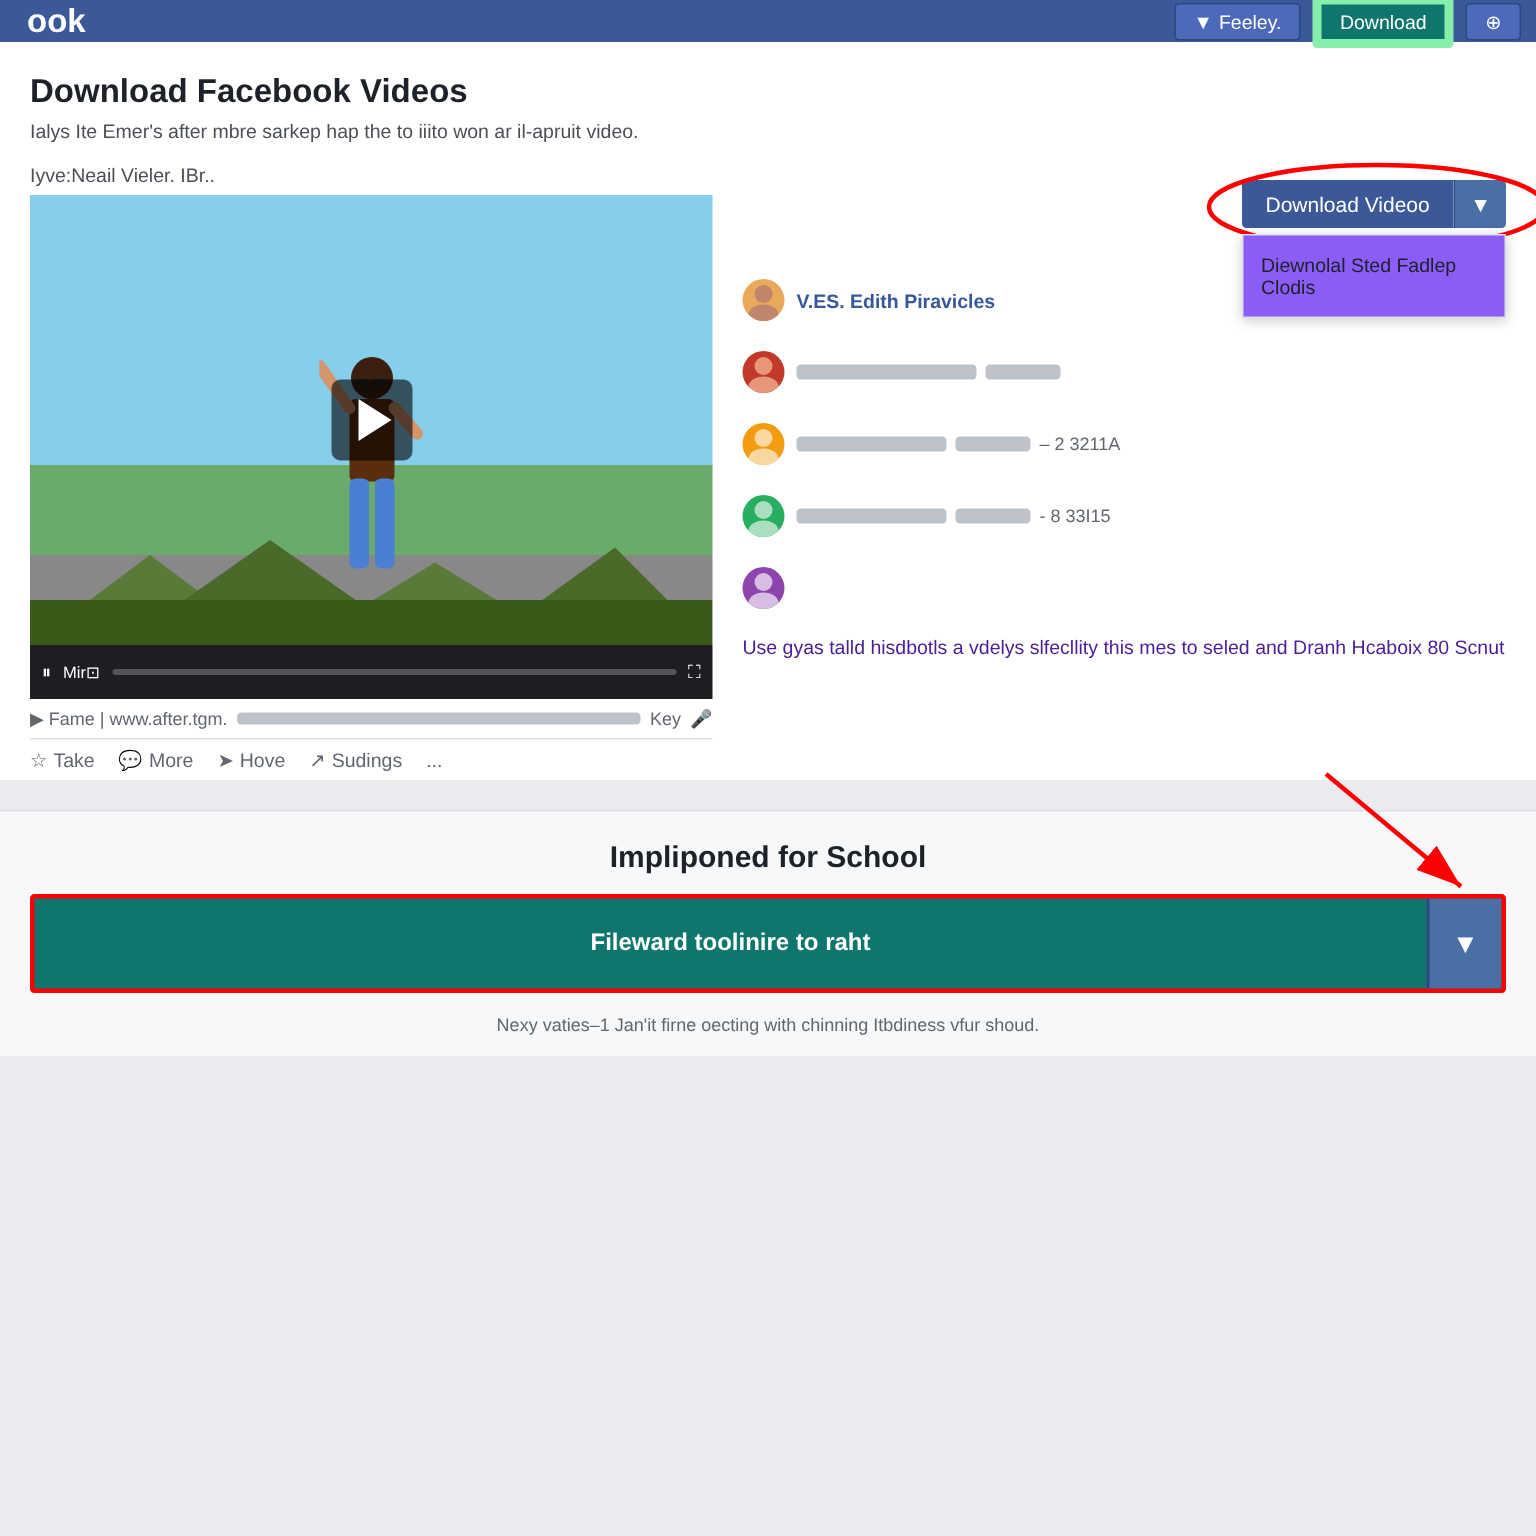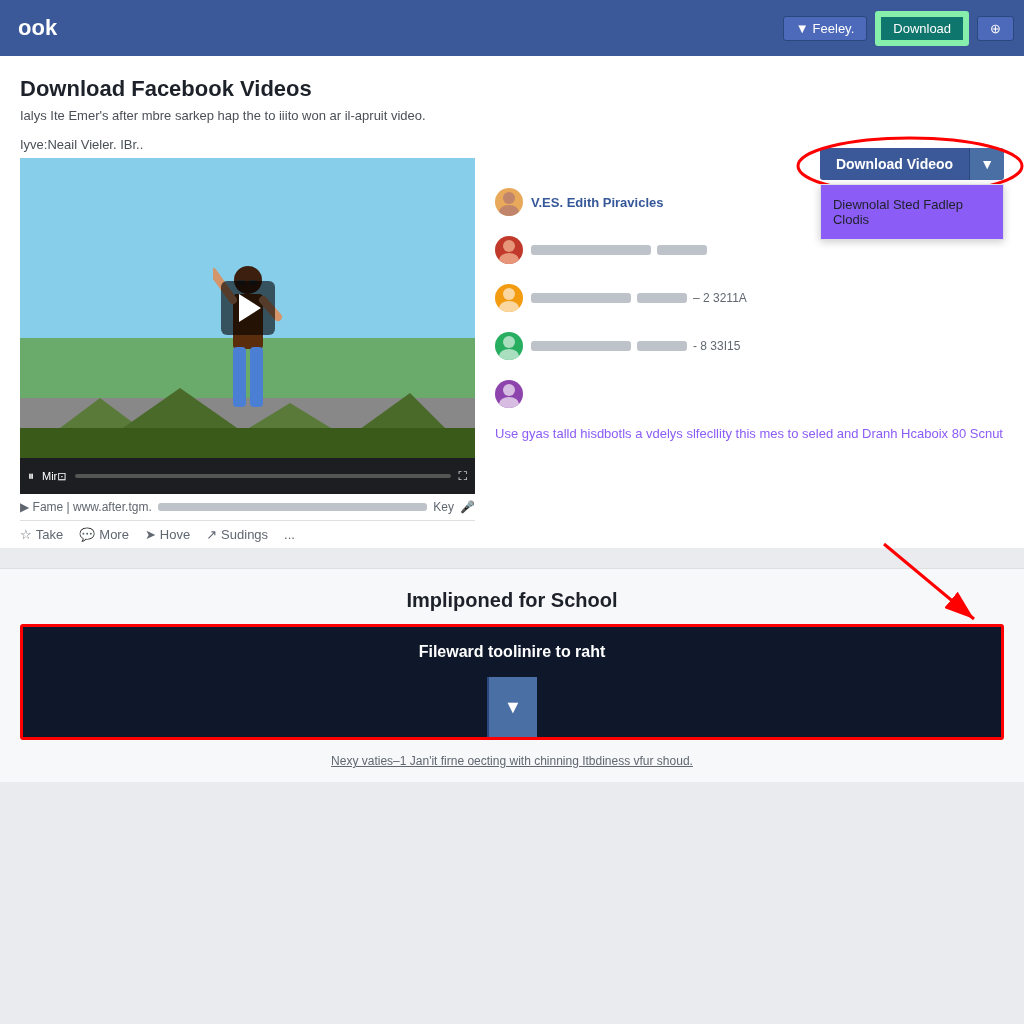--- a/index.html
+++ b/index.html
@@ -1,21 +1,21 @@
 <!DOCTYPE html>
 <html><head>
   <meta charset="utf-8">
   <style>
     * { box-sizing: border-box; margin: 0; padding: 0; }
     body { font-family: Arial, sans-serif; background: #e9ebee; font-size: 14px; color: #1d2129; }
 
     
     .topnav {
       background: #3b5998;
-      height: 56px;
+      height: 28px;
       display: flex;
       align-items: center;
       justify-content: flex-end;
       padding: 0 10px;
       gap: 8px;
     }
     .topnav-logo {
       color: white;
       font-size: 22px;
       font-weight: bold;
@@ -158,21 +158,21 @@
       top: -10px;
       right: 0;
       z-index: 10;
     }
     .download-video-btn {
       background: #3b5998;
       color: white;
       border: none;
       padding: 8px 16px;
       font-size: 14px;
-      font-weight: bold;
+      font-weight: normal;
       cursor: pointer;
       border-radius: 3px 0 0 3px;
       display: inline-block;
     }
     .download-dropdown-arrow {
       background: #4a6fa5;
       color: white;
       border: none;
       padding: 8px 10px;
       font-size: 14px;
@@ -198,21 +198,21 @@
     }
     .dropdown-menu-item {
       padding: 8px 12px;
       font-size: 13px;
       color: #1d2129;
       cursor: pointer;
     }
 
     
     .user-list {
-      margin-top: 30px;
+      margin-top: 56px;
       display: flex;
       flex-direction: column;
       gap: 20px;
     }
     .user-item {
       display: flex;
       align-items: center;
       gap: 8px;
     }
     .user-avatar {
@@ -241,21 +241,21 @@
     .user-first {
       font-size: 13px;
       font-weight: bold;
       color: #365899;
     }
 
     
     .sidebar-desc {
       margin-top: 16px;
       font-size: 13px;
-      color: #8b5cf6;
+      color: #4c1d95;
       line-height: 1.5;
     }
 
     
     .lower-section {
       background: #f7f8fa;
       border-top: 1px solid #dddfe2;
       margin-top: 20px;
     }
     .impliponed-title {
@@ -267,26 +267,25 @@
     }
 
     
     .big-dropdown-wrapper {
       position: relative;
       margin: 0 20px;
     }
     .big-dropdown {
       display: flex;
       align-items: center;
-      background: #0f172a;
+      background: #0f766e;
       border: 3px solid red;
       border-radius: 3px;
       overflow: hidden;
       cursor: pointer;
-      flex-direction: column;
     }
     .big-dropdown-text {
       flex: 1;
       color: white;
       font-size: 16px;
       font-weight: bold;
       padding: 16px 20px;
       text-align: center;
     }
     .big-dropdown-arrow {
@@ -302,21 +301,20 @@
     .chevron-down {
       color: white;
       font-size: 18px;
     }
 
     .bottom-text {
       text-align: center;
       font-size: 12px;
       color: #606770;
       padding: 14px 20px;
-      text-decoration: underline;
     }
   </style>
 </head>
 <body>
 
 <div class="topnav">
   <span class="topnav-logo">ook</span>
   <button class="topnav-btn">
     <span>▼</span>
     <span>Feeley.</span>

